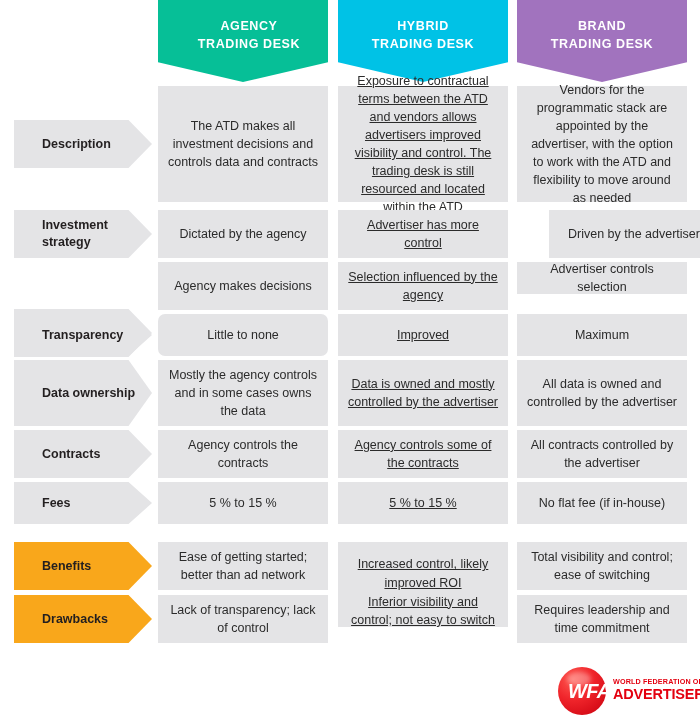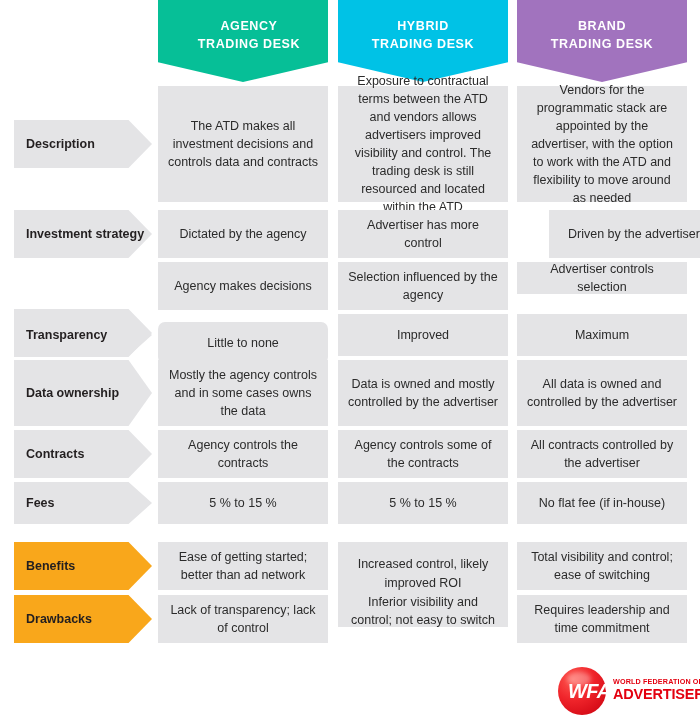--- a/index.html
+++ b/index.html
@@ -50,21 +50,21 @@
     position: absolute;
     left: 14px;
     width: 138px;
     background: #e4e4e6;
     color: #231f20;
     font-weight: bold;
     font-size: 12.5px;
     line-height: 1.35;
     display: flex;
     align-items: center;
-    padding-left: 12px;
+    padding-left: 28px;
     box-sizing: border-box;
     -webkit-clip-path: polygon(0 0, 83% 0, 100% 50%, 83% 100%, 0 100%);
     clip-path: polygon(0 0, 83% 0, 100% 50%, 83% 100%, 0 100%);
   }
   .row-label.accent {
     background: #f9a71b;
     color: #231f20;
   }
 
   
@@ -76,21 +76,21 @@
     font-size: 12.5px;
     line-height: 1.45;
     text-align: center;
     display: flex;
     align-items: center;
     justify-content: center;
     padding: 4px 9px;
     box-sizing: border-box;
   }
   .cell.c0 { left: 158px; }
-  .cell.c1 { left: 338px; }
+  .cell.c1 { left: 338px; text-decoration: underline; }
   .cell.c2 { left: 517px; }
 
   
   #wfa-logo {
     position: absolute;
     left: 556px;
     top: 666px;
     width: 144px;
     height: 50px;
   }
@@ -196,21 +196,21 @@
       </div>
       <div class="cell c1" style="top: 262px; height: 48px; background: rgb(228, 228, 230);">
         <span>Selection influenced by the agency</span>
       </div>
       <div class="cell c2" style="top: 262px; height: 32px; background: rgb(228, 228, 230);">
         <span>Advertiser controls selection</span>
       </div>
       <div class="row-label" style="top: 314px; height: 42px;">
         <span>Transparency</span>
       </div>
-      <div class="cell c0" style="top: 322px; height: 42px; background: rgb(228, 228, 230); border-radius: 7px;">
+      <div class="cell c0" style="top: 314px; height: 42px; background: rgb(228, 228, 230); border-radius: 7px;">
         <span>Little to none</span>
       </div>
       <div class="cell c1" style="top: 314px; height: 42px; background: rgb(228, 228, 230);">
         <span>Improved</span>
       </div>
       <div class="cell c2" style="top: 314px; height: 42px; background: rgb(228, 228, 230);">
         <span>Maximum</span>
       </div>
       <div class="row-label" style="top: 360px; height: 66px;">
         <span>Data ownership</span>

